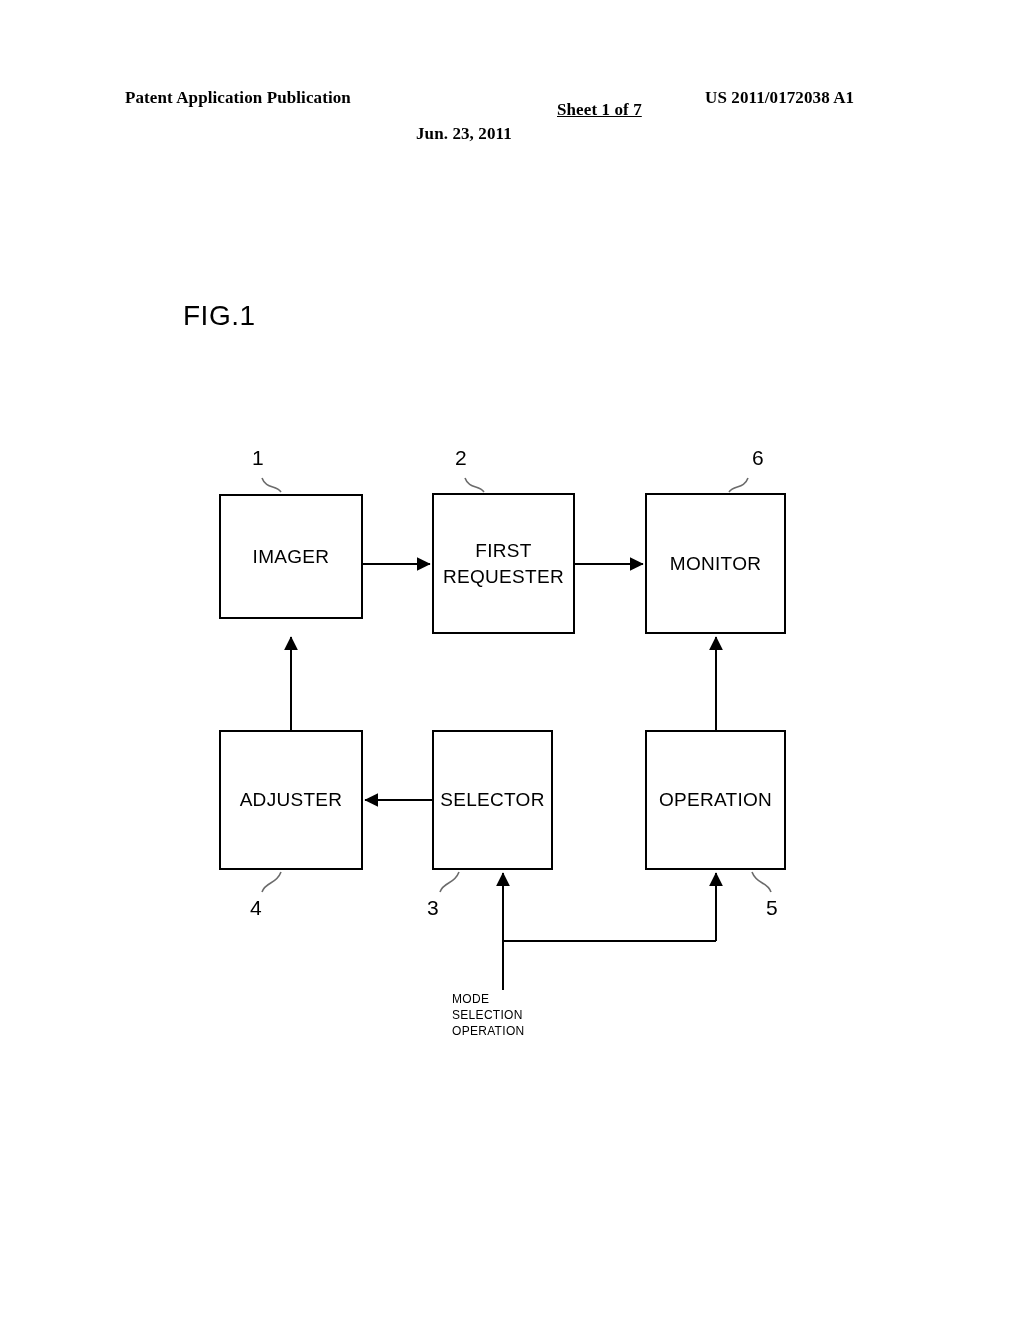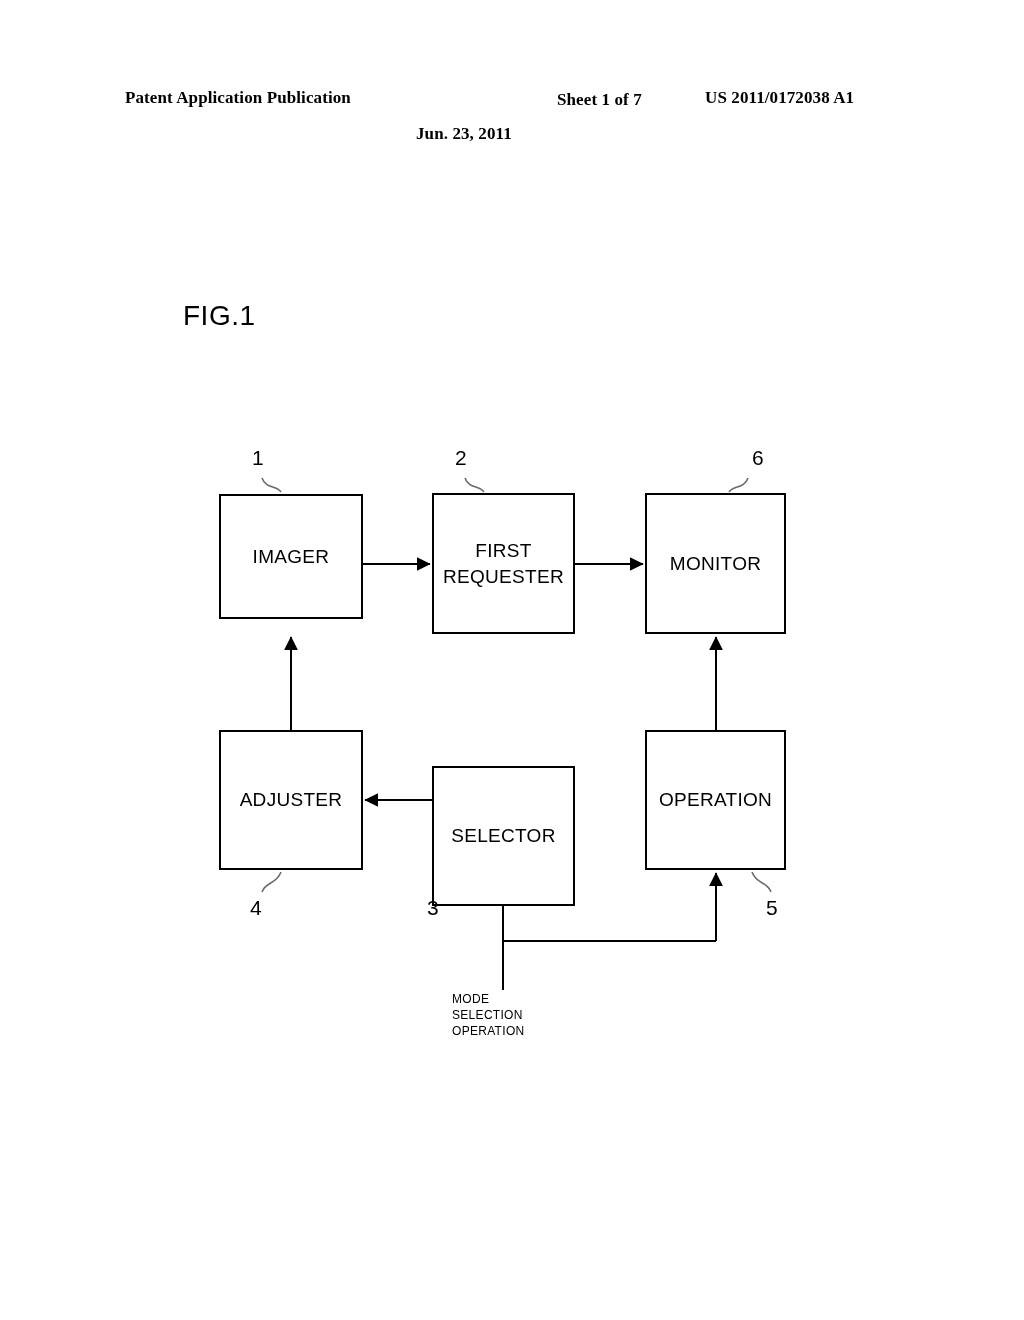--- a/index.html
+++ b/index.html
@@ -37,22 +37,23 @@
   #page-header .hdr-date {
     position: absolute;
     left: 416px;
     top: 0;
     white-space: nowrap;
     margin-top: 36px;
   }
   #page-header .hdr-sheet {
     position: absolute;
     left: 557px;
-    top: 2px;
-    white-space: nowrap;
+    top: 12px;
+    white-space: nowrap;
+    text-decoration: underline;
   }
   #page-header .hdr-patno {
     position: absolute;
     left: 705px;
     top: 0;
     white-space: nowrap;
   }
 
   
   #fig-title {
@@ -95,21 +96,21 @@
   }
   .block .block-label {
     display: block;
     white-space: pre-line;
   }
 
   #blk-imager      { left: 219px; top: 494px; width: 144px; height: 125px; }
   #blk-requester   { left: 432px; top: 493px; width: 143px; height: 141px; }
   #blk-monitor     { left: 645px; top: 493px; width: 141px; height: 141px; }
   #blk-adjuster    { left: 219px; top: 730px; width: 144px; height: 140px; }
-  #blk-selector    { left: 432px; top: 730px; width: 143px; height: 140px; margin-top: 36px; }
+  #blk-selector    { left: 432px; top: 730px; width: 121px; height: 140px; }
   #blk-controller  { left: 645px; top: 730px; width: 141px; height: 140px; }
 
   
   .ref-num {
     position: absolute;
     font-size: 21px;
     font-family: "Liberation Sans", sans-serif;
     letter-spacing: 0;
   }
   #ref-1 { left: 252px; top: 446px; }

